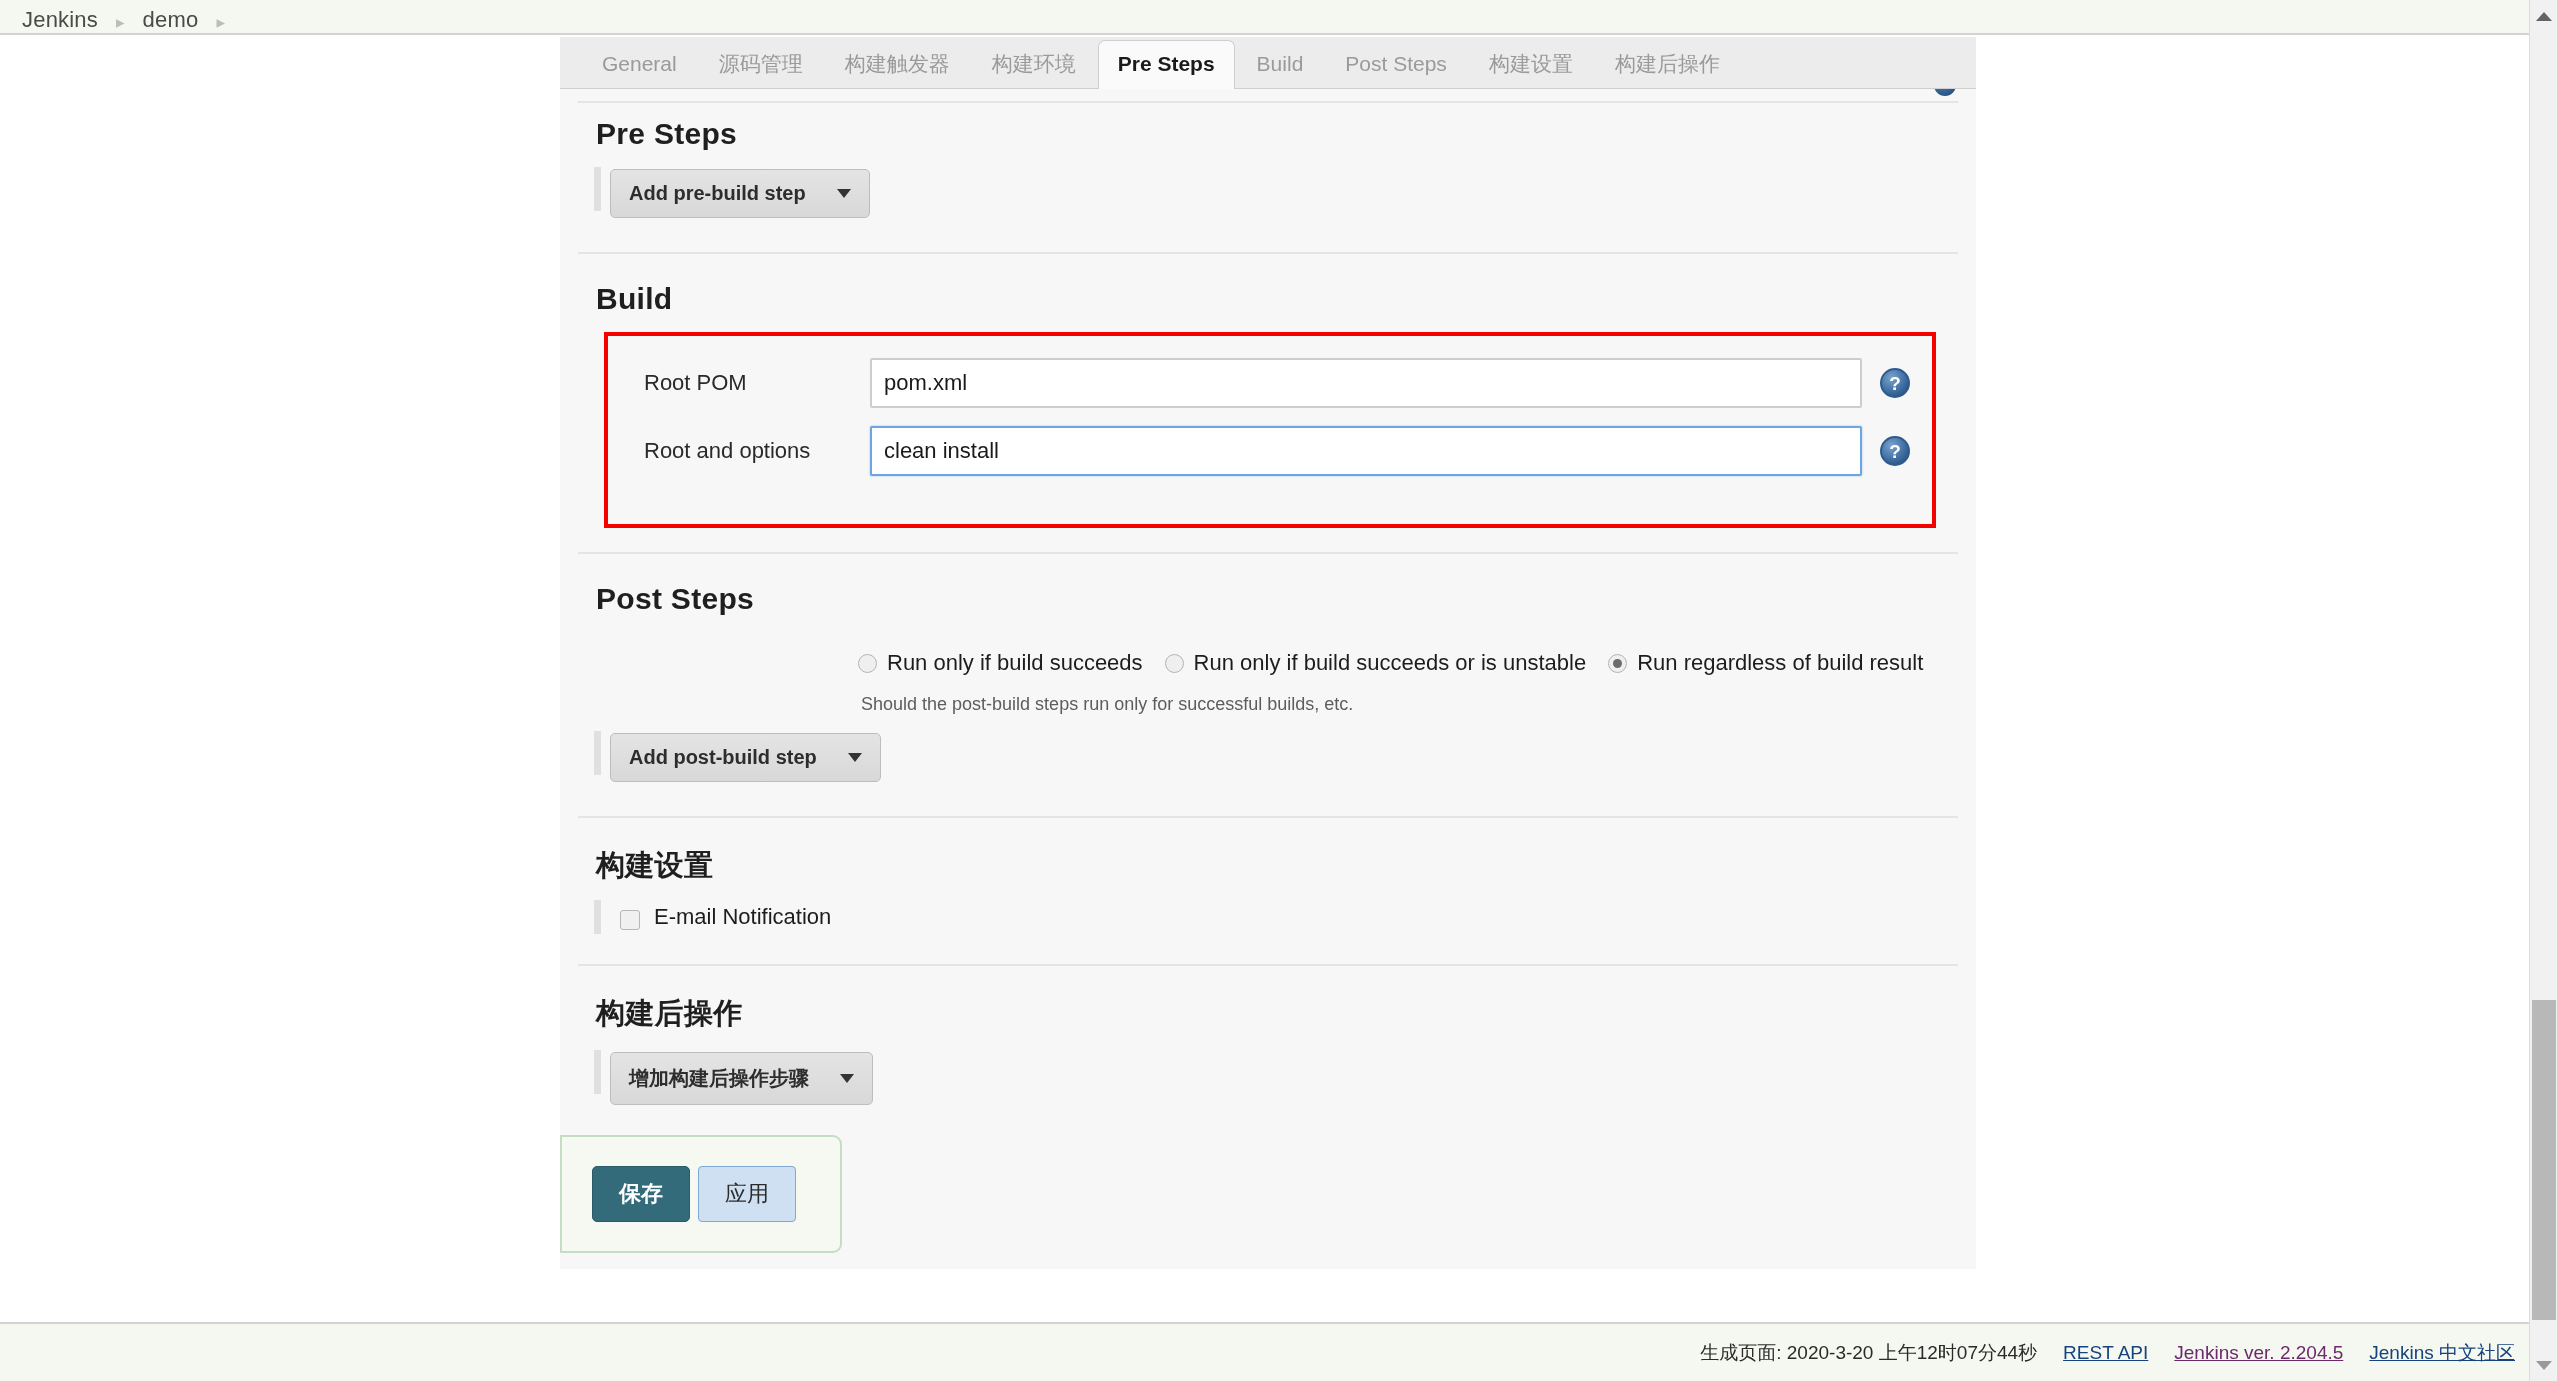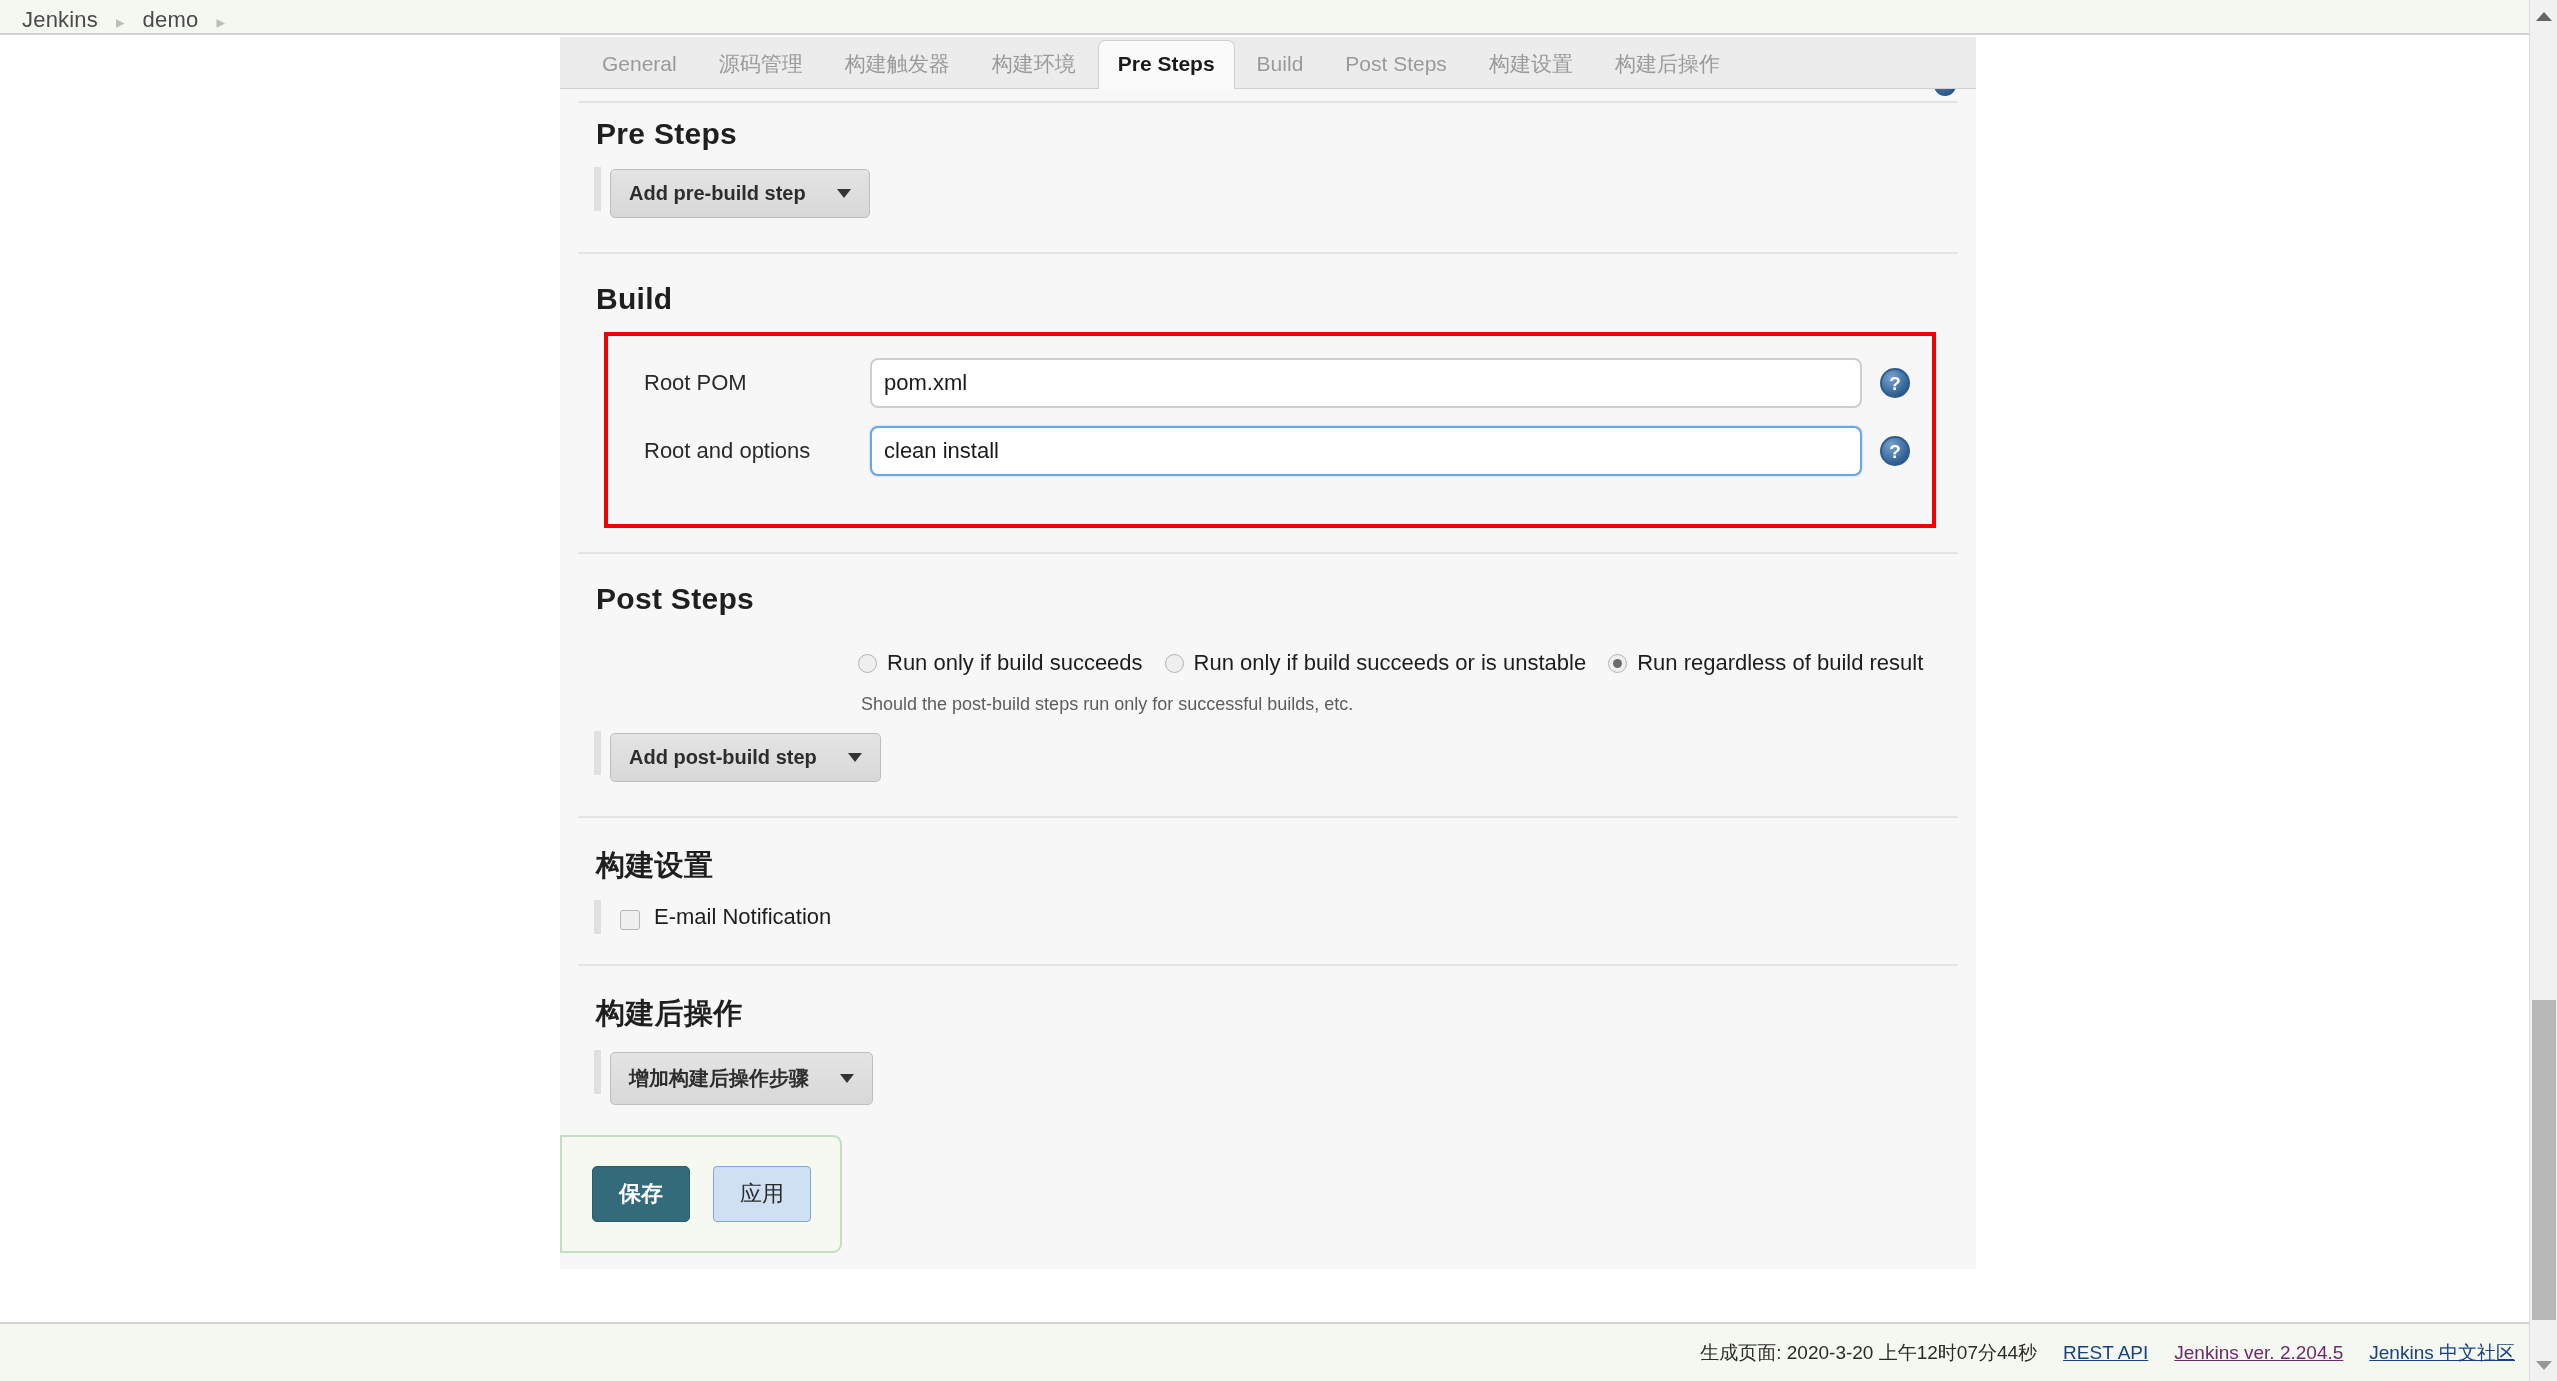--- a/index.html
+++ b/index.html
@@ -143,21 +143,21 @@
   }
   .field-label {
     width: 226px;
     font-size: 22px; color: #2a2a2a;
   }
   .field-input {
     flex: 1 1 auto;
     height: 50px;
     background: #ffffff;
     border: 2px solid #cdcdcd;
-    border-radius: 8px;
+    border-radius: 2px;
     font-size: 22px;
     color: #1a1a1a;
     padding: 0 12px;
     font-family: "Liberation Sans", sans-serif;
     outline: none;
   }
   .field-input.focused {
     border: 2px solid #6ca6e0;
     box-shadow: 0 0 2px rgba(108,166,224,.7);
   }
@@ -239,21 +239,21 @@
   }
   .cb-label { font-size: 22px; color: #1d1d1d; }
 
   
   .save-bar {
     position: absolute; left: 560px; top: 1135px;
     width: 282px; height: 118px;
     background: #f5f9f1;
     border: 2px solid #c5dcc5;
     border-radius: 0 9px 9px 0;
-    display: flex; align-items: center; gap: 23px;
+    display: flex; align-items: center; gap: 8px;
     padding-left: 30px;
   }
   .btn-save {
     background: #336b7a; border: 1px solid #2a5b68; border-radius: 5px;
     color: #ffffff; font-size: 22px; font-weight: bold;
     padding: 12px 26px; cursor: pointer;
   }
   .btn-apply {
     background: #cfe0f2; border: 1px solid #7fa8d4; border-radius: 4px;
     color: #2a2a2a; font-size: 22px;

